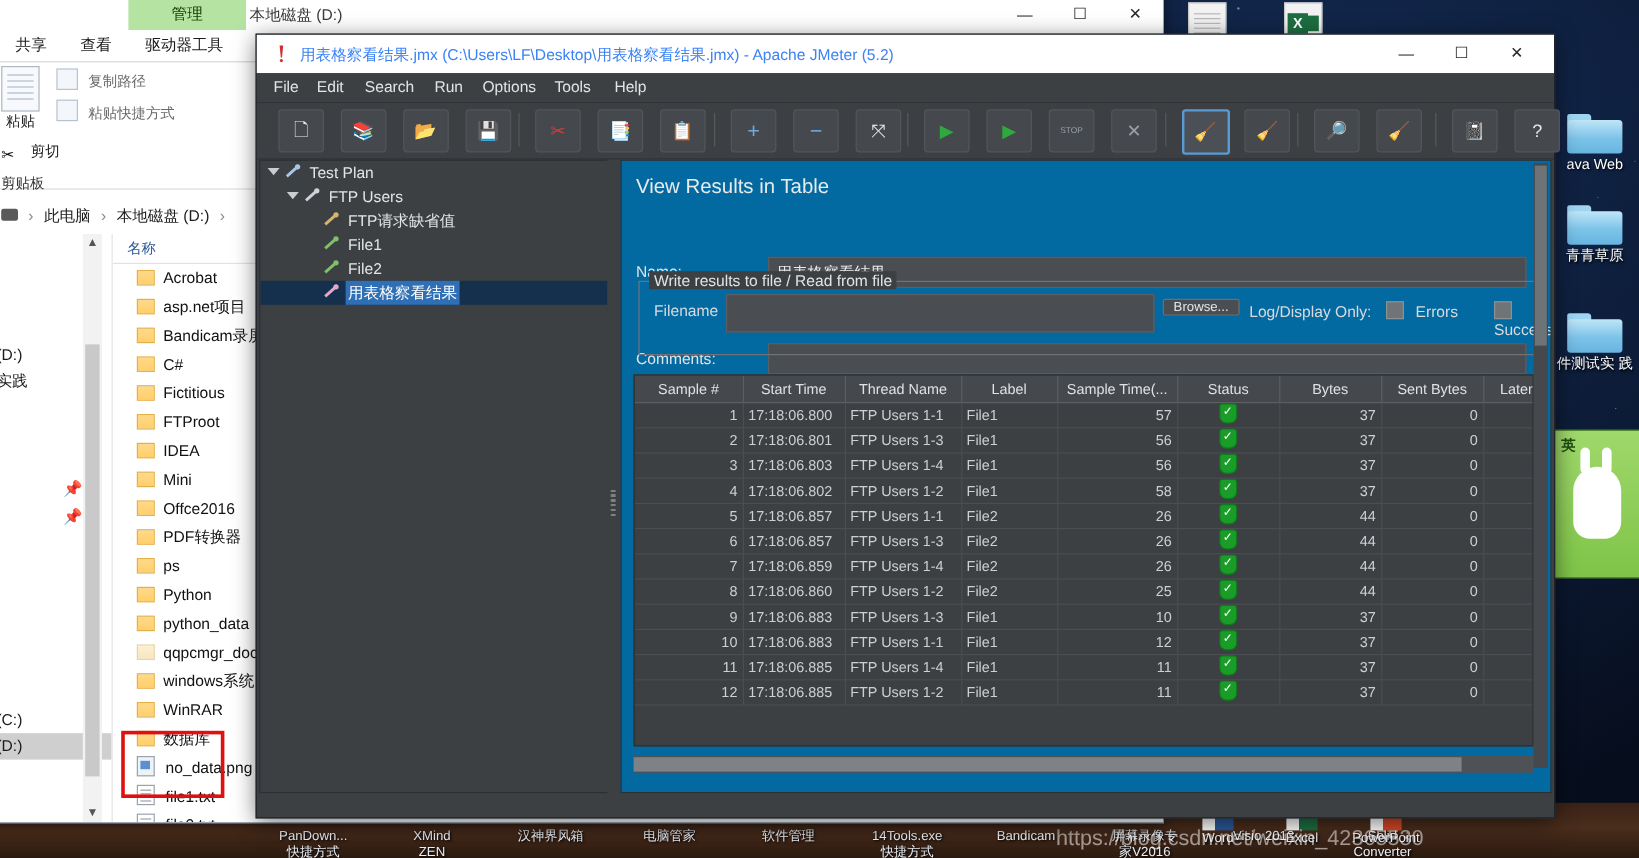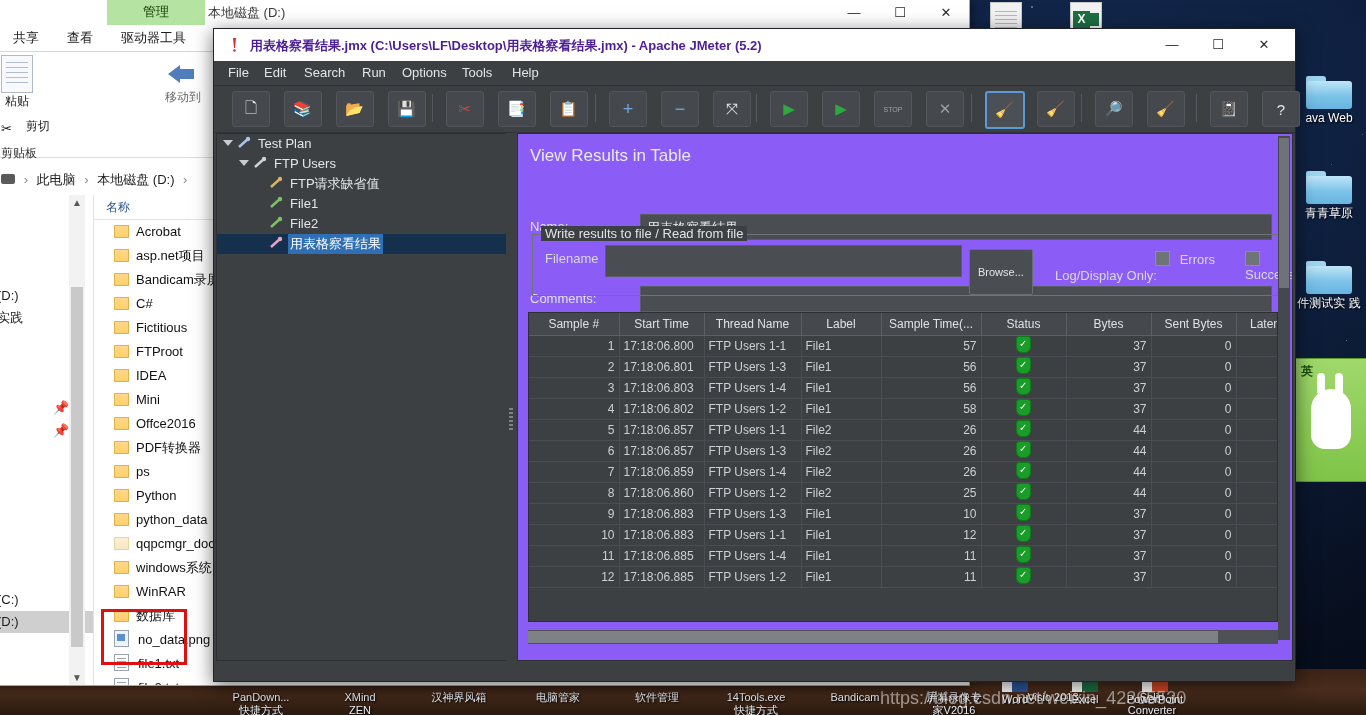--- a/index.html
+++ b/index.html
@@ -106,21 +106,21 @@
   #exp-vsplit{position:absolute;left:76px;top:198px;bottom:0;width:16px;background:#f2f2f2;}
   #exp-vsplit .up{position:absolute;left:3px;top:2px;font-size:10px;color:#555;}
   #exp-vsplit .thumb{position:absolute;left:2px;top:92px;width:12px;height:360px;background:#c9c9c9;}
   #exp-vsplit .dn{position:absolute;left:3px;bottom:2px;font-size:10px;color:#555;}
 
   
   #jmeter{position:absolute;left:213px;top:28px;width:1081px;height:652px;
     background:#3c4043;border:1px solid #20232a;box-shadow:0 4px 18px rgba(0,0,0,.55);
     color:#d8dade;font-size:13px;}
   #jm-title{height:32px;background:#fff;position:relative;}
-  #jm-title .tt{position:absolute;left:36px;top:8px;font-size:13px;color:#4c1d95;white-space:nowrap;font-weight:bold;}
+  #jm-title .tt{position:absolute;left:36px;top:8px;font-size:13px;color:#3b82f6;white-space:nowrap;}
   #jm-title .jico{position:absolute;left:14px;top:8px;width:14px;height:16px;}
   #jm-menubar{height:24px;background:#3c4043;position:relative;border-bottom:1px solid #2f3337;}
   .mi{position:absolute;top:3px;font-size:13px;color:#e2e4e7;padding:0 6px;line-height:18px;}
   #jm-toolbar{height:46px;background:#3c4043;border-bottom:1px solid #2f3337;position:relative;}
   .tb{position:absolute;top:5px;width:36px;height:34px;border-radius:3px;
     display:flex;align-items:center;justify-content:center;background:#45494d;
     border:1px solid #52565a;}
   .tb.foc{border:2px solid #5b9bd5;background:#4b5056;}
   .tbsep{position:absolute;top:8px;width:1px;height:28px;background:#55595d;}
   #jm-body{position:absolute;left:0;right:0;top:102px;bottom:0;}
@@ -129,36 +129,36 @@
   .tnode{height:20px;line-height:20px;font-size:13px;color:#e3e5e8;white-space:nowrap;position:relative;}
   .tnode.sel{background:#14304d;}
   .tnode .lbl{display:inline-block;padding:0 2px;}
   .tnode.sel .lbl{background:#2f6fb5;color:#fff;}
   .tri{display:inline-block;width:0;height:0;border-left:5px solid transparent;
     border-right:5px solid transparent;border-top:6px solid #c9ccd0;vertical-align:2px;margin-right:3px;}
   .tico{display:inline-block;width:16px;height:16px;vertical-align:-3px;margin-right:4px;position:relative;}
   #splitter{position:absolute;left:292px;top:2px;width:10px;bottom:20px;background:#3c4043;}
   #splitter .grip{position:absolute;left:3px;top:275px;width:4px;height:22px;
     background:repeating-linear-gradient(180deg,#7d8187 0 2px,transparent 2px 4px);}
-  #right-pane{position:absolute;left:303px;top:2px;right:2px;bottom:20px;background:#8b5cf6;
+  #right-pane{position:absolute;left:303px;top:2px;right:2px;bottom:20px;background:#0369a1;
     border:1px solid #2c2f33;overflow:hidden;}
   #vrt-title{font-size:17px;color:#e8eaec;padding:12px 0 0 12px;}
   .fieldrow{position:relative;height:28px;margin:10px 12px 0 12px;}
   .flabel{position:absolute;left:0;top:5px;font-size:13px;color:#e1e3e6;}
   .finput{position:absolute;left:110px;right:8px;top:0;height:26px;background:#4a4e52;
     border:1px solid #5a5f64;color:#e8eaec;font-size:13px;line-height:26px;padding-left:6px;
     box-sizing:border-box;}
   #groupbox{position:absolute;left:14px;right:10px;top:100px;height:60px;
     border:1px solid #6e7378;}
   #groupbox .legend{position:absolute;left:8px;top:-9px;background:#3c4043;padding:0 4px;
     font-size:13px;color:#e1e3e6;}
   .cbox{display:inline-block;width:13px;height:13px;background:#6f7479;border:1px solid #8d9196;
     vertical-align:-2px;margin-right:6px;}
   .btn{background:#4a4e52;border:1px solid #6a6f74;color:#e3e5e8;font-size:11px;
-    padding:16px 8px;border-radius:2px;}
+    padding:0 8px;border-radius:2px;}
   #table-wrap{position:absolute;left:10px;right:14px;top:178px;bottom:38px;
     border:1px solid #2c2f33;background:#3c4043;overflow:hidden;}
   table.res{border-collapse:collapse;width:100%;table-layout:fixed;}
   table.res th{background:#45494d;color:#dfe1e4;font-size:12px;font-weight:normal;
     height:20px;border-right:1px solid #5b5f63;border-bottom:1px solid #5b5f63;}
   table.res td{color:#cdd0d3;font-size:12px;height:18px;border-right:1px solid #4a4e52;
     border-bottom:1px solid #4a4e52;padding:0 4px;white-space:nowrap;overflow:hidden;}
   td.num{text-align:right;}
   td.ctr{text-align:center;}
   .shield{display:inline-block;width:13px;height:15px;background:#1a9c28;
@@ -292,21 +292,21 @@
     <div class="ln" style="top:16px"></div>
       <div class="ln" style="top:20px"></div>
     <div class="ln" style="top:24px"></div>
       <div class="ln" style="top:28px"></div>
   </div>
   <div class="docico" style="left:1070px;top:2px;position:absolute;">
     <div class="xlsbadge">X</div>
       <div class="xlsgrid"></div>
   </div>
 
-  <div class="dfolder" style="left:1292px;top:73px;">
+  <div class="dfolder" style="left:1292px;top:92px;">
     <div class="fico"></div>
     <span>ava Web</span>
   </div>
   <div class="dfolder" style="left:1292px;top:168px;">
     <div class="fico"></div>
     <span>青青草原</span>
   </div>
   <div class="dfolder" style="left:1292px;top:258px;">
     <div class="fico"></div>
     <span>件测试实</span>
@@ -374,45 +374,38 @@
         <div style="text-align:center;">
           <div class="paste-ico">
             <i style="top:6px"></i>
               <i style="top:11px"></i>
               <i style="top:16px"></i>
               <i style="top:21px"></i>
               <i style="top:26px"></i>
           </div>
           <div class="rb-label">粘贴</div>
         </div>
+        <div style="padding-top:2px;">
+          <div style="margin-bottom:6px;">
+            <span class="mini-ico"></span>
+            <span class="rb-label" style="color:#6a6a6a">复制路径</span>
+          </div>
+          <div>
+            <span class="mini-ico"></span>
+            <span class="rb-label" style="color:#6a6a6a">粘贴快捷方式</span>
+          </div>
+        </div>
       </div>
       <div style="margin-top:8px;">
         <span class="mini-ico" style="border:none;background:none;">✂</span>
         <span class="rb-label">剪切</span>
       </div>
       <div class="rb-label" style="margin-top:8px;color:#333;">剪贴板</div>
     </div>
 
-    <div class="rb-group" style="left:165px;top:34px;">
-      <div style="display:flex;gap:18px;">
-        <div style="text-align:center;width:50px;">
-          <div class="moveico">
-            <div class="arrowL"></div>
-              <div class="arrowBody"></div>
-          </div>
-          <div class="rb-label" style="color:#6a6a6a">移动到</div>
-        </div>
-        <div style="text-align:center;width:30px;">
-          <div class="moveico">
-            <div class="arrowBody" style="left:4px;background:#b9c9dd;"></div>
-          </div>
-          <div class="rb-label" style="color:#6a6a6a">复</div>
-        </div>
-      </div>
-    </div>
   </div>
 
   <div id="addressbar">
     <div class="crumbs">
       <span style="display:inline-block;width:14px;height:10px;background:#5a5a5a;border-radius:2px;vertical-align:0px;"></span>
       <span class="crumb-sep">›</span>
       <span>此电脑</span>
       <span class="crumb-sep">›</span>
       <span>本地磁盘 (D:)</span>
       <span class="crumb-sep">›</span>
@@ -604,21 +597,21 @@
       <div class="fieldrow" style="top:72px;">
         <div class="flabel">Comments:</div>
         <div class="finput"></div>
       </div>
 
       <div id="groupbox">
         <span class="legend">Write results to file / Read from file</span>
         <div style="position:absolute;left:12px;top:16px;">Filename</div>
         <div style="position:absolute;left:72px;top:10px;width:355px;height:30px;background:#4a4e52;border:1px solid #5a5f64;"></div>
         <div class="btn" style="position:absolute;left:436px;top:14px;">Browse...</div>
-        <div style="position:absolute;left:508px;top:33px;margin-left:14px;">Log/Display Only:</div>
+        <div style="position:absolute;left:508px;top:17px;">Log/Display Only:</div>
         <div style="position:absolute;left:622px;top:16px;">
           <span class="cbox"></span>
           <span>Errors</span>
         </div>
         <div style="position:absolute;left:712px;top:16px;">
           <span class="cbox"></span>
           <span>Successes</span>
         </div>
       </div>
 

